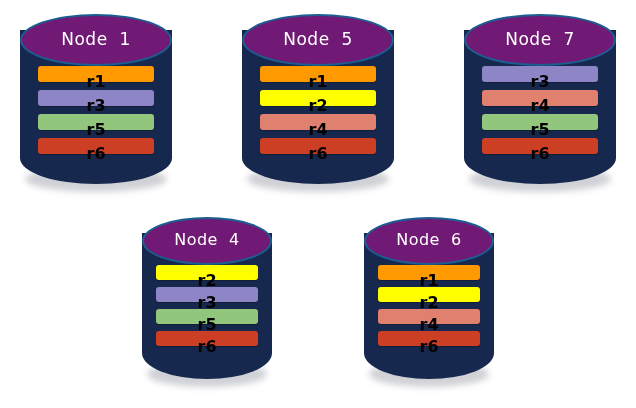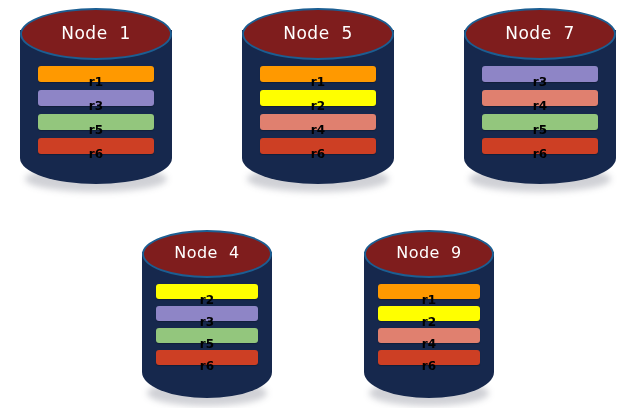--- a/index.html
+++ b/index.html
@@ -32,21 +32,20 @@
     gap: 70px;
     padding-top: 8px;
     box-sizing: border-box;
   }
 
   #row-bottom {
     height: 203px;
     gap: 92px;
     padding-top: 6px;
     box-sizing: border-box;
-    align-items: flex-end;
   }
 
   
   .node {
     position: relative;
     width: 152px;
     height: 186px;
   }
   .node.small {
     width: 130px;
@@ -74,24 +73,24 @@
     background: #16284d;
     border-bottom-left-radius: 50% 26px;
     border-bottom-right-radius: 50% 26px;
     z-index: 1;
   }
 
   .cyl-top {
     position: absolute;
     left: 0;
     right: 0;
-    top: 0;
+    top: 6px;
     height: 52px;
     border-radius: 50%;
-    background: #7f1d1d;
+    background: #701a75;
     border: 2px solid #1c5e92;
     box-sizing: border-box;
     z-index: 2;
     display: flex;
     align-items: center;
     justify-content: center;
   }
   .node.small .cyl-top {
     height: 48px;
   }
@@ -132,21 +131,21 @@
     display: flex;
     align-items: center;
     justify-content: center;
     box-shadow: 0 1px 1px rgba(0,0,0,0.25);
   }
   .node.small .replica-bar {
     height: 15px;
   }
 
   .replica-label {
-    font-size: 12px;
+    font-size: 16px;
     font-weight: bold;
     color: #000000;
     line-height: 1;
     margin-top: 16px;
   }
 </style>
 </head>
 <body>
 
 <div id="diagram">
@@ -234,21 +233,21 @@
           </div>
           <div class="replica-bar" style="background: rgb(205, 63, 36);">
             <span class="replica-label">r6</span>
           </div>
         </div>
       </div>
       <div class="node small">
         <div class="cyl-shadow"></div>
         <div class="cyl-body"></div>
         <div class="cyl-top">
-          <span class="node-label">Node  9</span>
+          <span class="node-label">Node  6</span>
         </div>
         <div class="replica-stack">
           <div class="replica-bar" style="background: rgb(255, 153, 0);">
             <span class="replica-label">r1</span>
           </div>
           <div class="replica-bar" style="background: rgb(255, 255, 0);">
             <span class="replica-label">r2</span>
           </div>
           <div class="replica-bar" style="background: rgb(224, 128, 111);">
             <span class="replica-label">r4</span>

